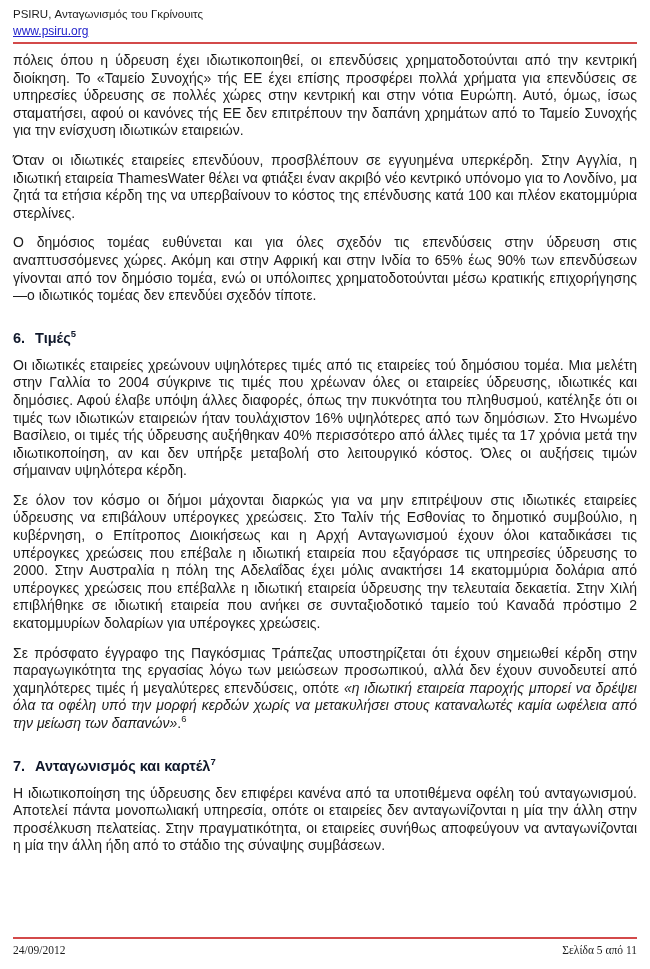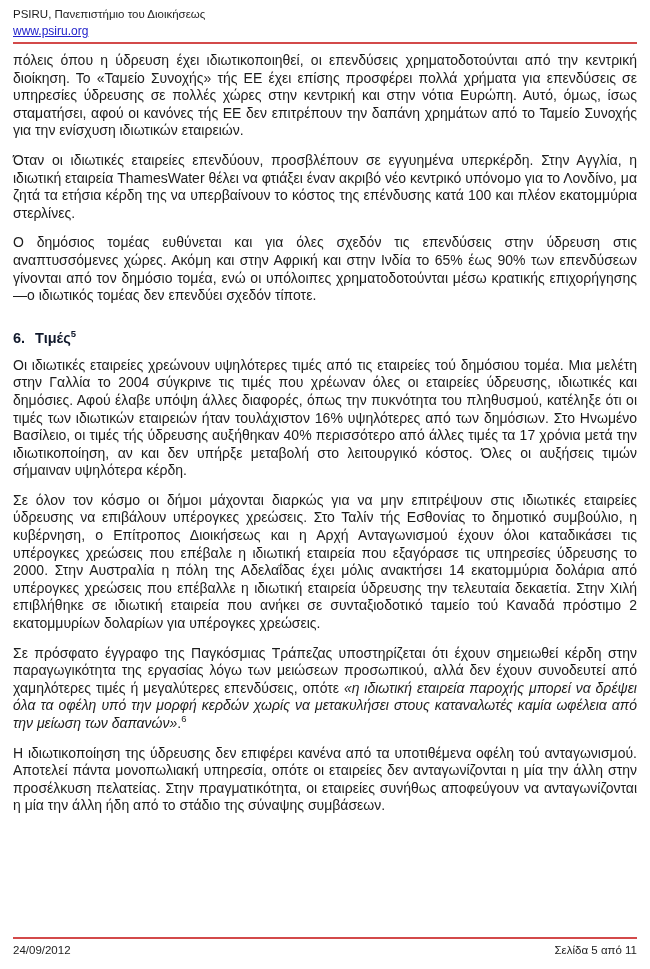--- a/index.html
+++ b/index.html
@@ -63,49 +63,51 @@
   footer {
     position: absolute;
     left: 13px; right: 13px; bottom: 12px;
   }
   .ftr-row {
     display: flex;
     justify-content: space-between;
     font-size: 11.5px;
     line-height: 14px;
     margin-top: 4px;
+    font-family: Liberation Serif, serif;
   }
 </style>
 </head>
 <body>
 
 <div class="page">
 
   <header>
-    <div class="hdr-org">PSIRU, Πανεπιστήμιο του Διοικήσεως</div>
+    <div class="hdr-org">PSIRU, Ανταγωνισμός του Γκρίνουιτς</div>
     <a class="hdr-link">www.psiru.org</a>
     <div class="rule"></div>
   </header>
 
   <main>
 
     <p class="body-par first-par">πόλεις όπου η ύδρευση έχει ιδιωτικοποιηθεί, οι επενδύσεις χρηματοδοτούνται από την κεντρική διοίκηση. Το «Ταμείο Συνοχής» τής ΕΕ έχει επίσης προσφέρει πολλά χρήματα για επενδύσεις σε υπηρεσίες ύδρευσης σε πολλές χώρες στην κεντρική και στην νότια Ευρώπη.  Αυτό, όμως, ίσως σταματήσει, αφού οι κανόνες τής ΕΕ δεν επιτρέπουν την δαπάνη χρημάτων από το Ταμείο Συνοχής για την ενίσχυση ιδιωτικών εταιρειών.</p>
 
     <p class="body-par">Όταν οι ιδιωτικές εταιρείες επενδύουν, προσβλέπουν σε εγγυημένα υπερκέρδη. Στην Αγγλία, η ιδιωτική εταιρεία ThamesWater θέλει να φτιάξει έναν ακριβό νέο κεντρικό υπόνομο για το Λονδίνο, μα ζητά τα ετήσια κέρδη της να υπερβαίνουν το κόστος της επένδυσης κατά 100 και πλέον εκατομμύρια στερλίνες.</p>
 
     <p class="body-par">Ο δημόσιος τομέας ευθύνεται και για όλες σχεδόν τις επενδύσεις στην ύδρευση στις αναπτυσσόμενες χώρες. Ακόμη και στην Αφρική και στην Ινδία το 65% έως 90% των επενδύσεων γίνονται από τον δημόσιο τομέα, ενώ οι υπόλοιπες χρηματοδοτούνται μέσω κρατικής επιχορήγησης —ο ιδιωτικός τομέας δεν επενδύει σχεδόν τίποτε.</p>
 
     <h2 class="sec-heading"><span class="h-num">6.</span><span>Τιμές</span><sup class="fnote">5</sup></h2>
 
     <p class="body-par">Οι ιδιωτικές εταιρείες χρεώνουν υψηλότερες τιμές από τις εταιρείες τού δημόσιου τομέα. Μια μελέτη στην Γαλλία το 2004 σύγκρινε τις τιμές που χρέωναν όλες οι εταιρείες ύδρευσης, ιδιωτικές και δημόσιες. Αφού έλαβε υπόψη άλλες διαφορές, όπως την πυκνότητα του πληθυσμού, κατέληξε ότι οι τιμές των ιδιωτικών εταιρειών ήταν τουλάχιστον 16% υψηλότερες από των δημόσιων. Στο Ηνωμένο Βασίλειο, οι τιμές τής ύδρευσης αυξήθηκαν 40% περισσότερο από άλλες τιμές τα 17 χρόνια μετά την ιδιωτικοποίηση, αν και δεν υπήρξε μεταβολή στο λειτουργικό κόστος. Όλες οι αυξήσεις τιμών σήμαιναν υψηλότερα κέρδη.</p>
 
     <p class="body-par">Σε όλον τον κόσμο οι δήμοι μάχονται διαρκώς για να μην επιτρέψουν στις ιδιωτικές εταιρείες ύδρευσης να επιβάλουν υπέρογκες χρεώσεις. Στο Ταλίν τής Εσθονίας το δημοτικό συμβούλιο, η κυβέρνηση, ο Επίτροπος Διοικήσεως και η Αρχή Ανταγωνισμού έχουν όλοι καταδικάσει τις υπέρογκες χρεώσεις που επέβαλε η ιδιωτική εταιρεία που εξαγόρασε τις υπηρεσίες ύδρευσης το 2000. Στην Αυστραλία η πόλη της Αδελαΐδας έχει μόλις ανακτήσει 14 εκατομμύρια δολάρια από υπέρογκες χρεώσεις που επέβαλλε η ιδιωτική εταιρεία ύδρευσης την τελευταία δεκαετία. Στην Χιλή επιβλήθηκε σε ιδιωτική εταιρεία που ανήκει σε συνταξιοδοτικό ταμείο τού Καναδά πρόστιμο 2 εκατομμυρίων δολαρίων για υπέρογκες χρεώσεις.</p>
 
     <p class="body-par"><span>Σε πρόσφατο έγγραφο της Παγκόσμιας Τράπεζας υποστηρίζεται ότι έχουν σημειωθεί κέρδη στην παραγωγικότητα της εργασίας λόγω των μειώσεων προσωπικού, αλλά δεν έχουν συνοδευτεί από χαμηλότερες τιμές ή μεγαλύτερες επενδύσεις, οπότε </span><em class="quote-it">«η ιδιωτική εταιρεία παροχής μπορεί να δρέψει όλα τα οφέλη υπό την μορφή κερδών χωρίς να μετακυλήσει στους καταναλωτές καμία ωφέλεια από την μείωση των δαπανών»</em><span>.</span><sup class="fnote">6</sup></p>
 
+    <h2 class="sec-heading"><span class="h-num">7.</span><span>Ανταγωνισμός και καρτέλ</span><sup class="fnote">7</sup></h2>
 
     <p class="body-par">Η ιδιωτικοποίηση της ύδρευσης δεν επιφέρει κανένα από τα υποτιθέμενα οφέλη τού ανταγωνισμού. Αποτελεί πάντα μονοπωλιακή υπηρεσία, οπότε οι εταιρείες δεν ανταγωνίζονται η μία την άλλη στην προσέλκυση πελατείας. Στην πραγματικότητα, οι εταιρείες συνήθως αποφεύγουν να ανταγωνίζονται η μία την άλλη ήδη από το στάδιο της σύναψης συμβάσεων.</p>
 
   </main>
 
   <footer>
     <div class="rule"></div>
     <div class="ftr-row">
       <span>24/09/2012</span>
       <span>Σελίδα 5 από 11</span>

